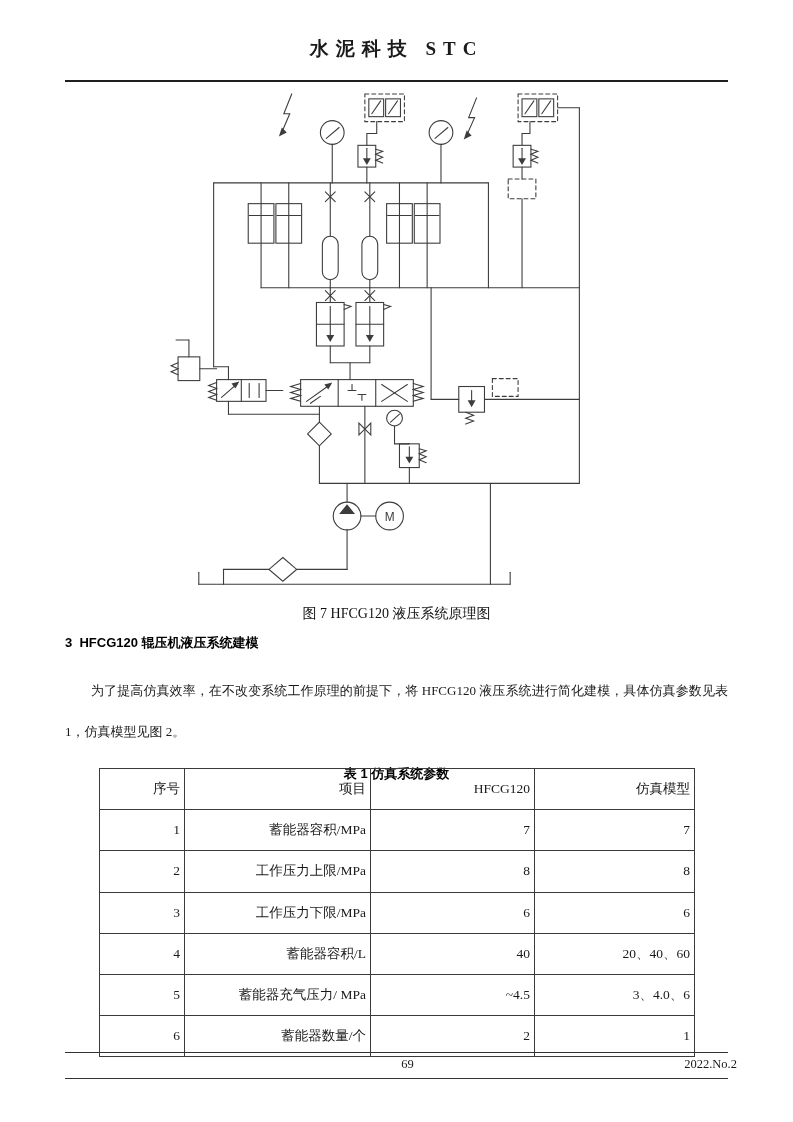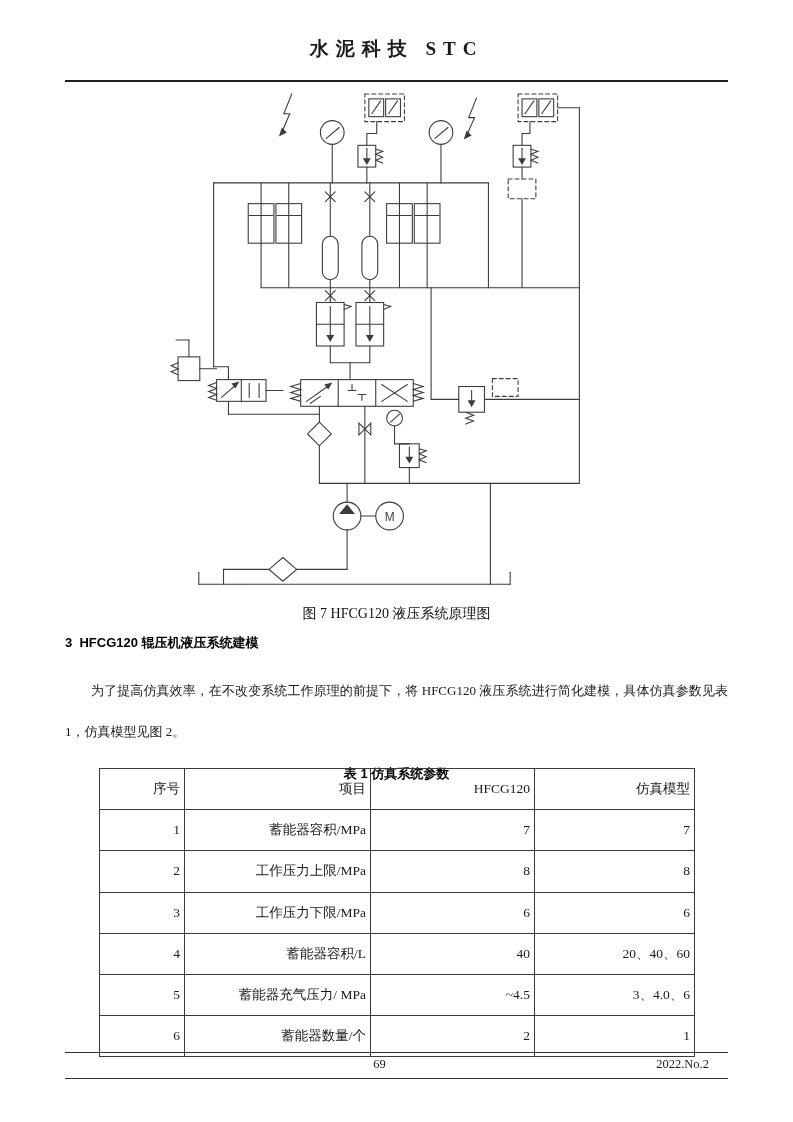--- a/index.html
+++ b/index.html
@@ -38,21 +38,21 @@
   .params-table {
     position:absolute; top:768px; left:99px; width:595px;
     border-collapse:collapse; font-size:13.5px; table-layout:fixed;
   }
   .params-table th, .params-table td {
     border:1px solid #3a3a3a; text-align:right; font-weight:normal;
     height:21px; padding:12px 4px; line-height:1.2;
   }
   .footer-rule-top { position:absolute; top:1052px; left:65px; width:663px; border-top:1px solid #333; }
   .footer-rule-bottom { position:absolute; top:1078px; left:65px; width:663px; border-top:1px solid #333; }
-  .footer-text { position:absolute; top:1057px; left:48px; width:663px; height:18px; font-size:12.5px; }
+  .footer-text { position:absolute; top:1057px; left:76px; width:663px; height:18px; font-size:12.5px; }
   .page-number { position:absolute; left:0; width:100%; text-align:center; }
   .issue-number { position:absolute; right:2px; top:0;margin-left:32px; }
 </style>
 </head>
 <body>
 
 <div>
 
   <div class="journal-title">水泥科技 STC</div>
   <div class="header-rule"></div>

